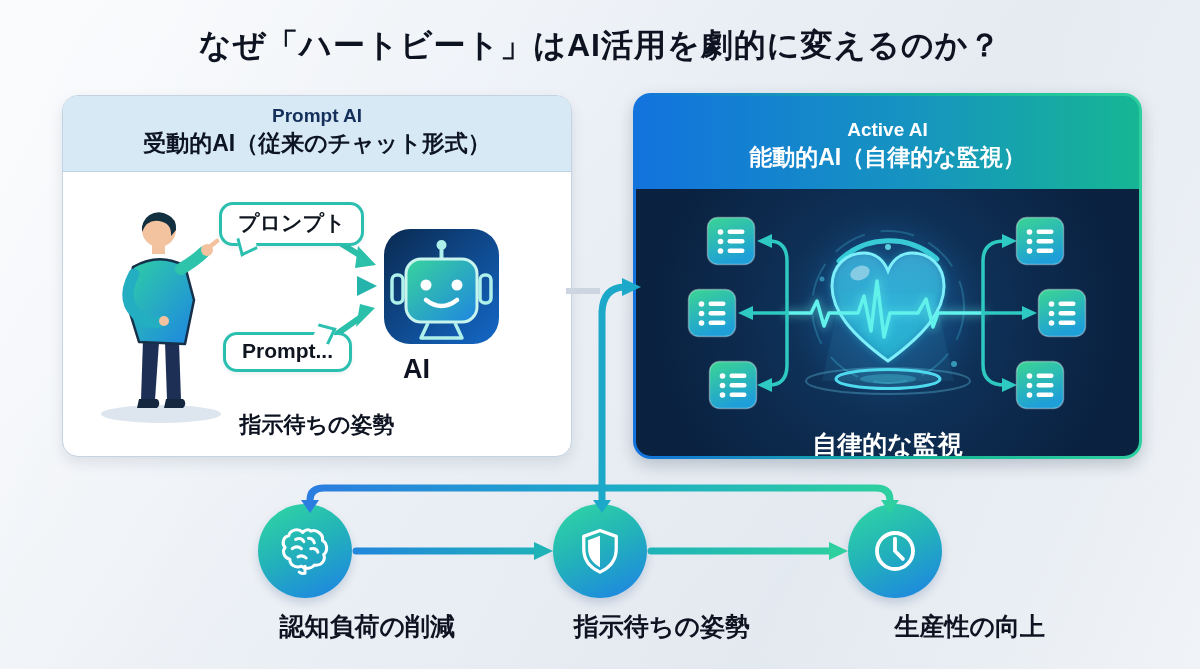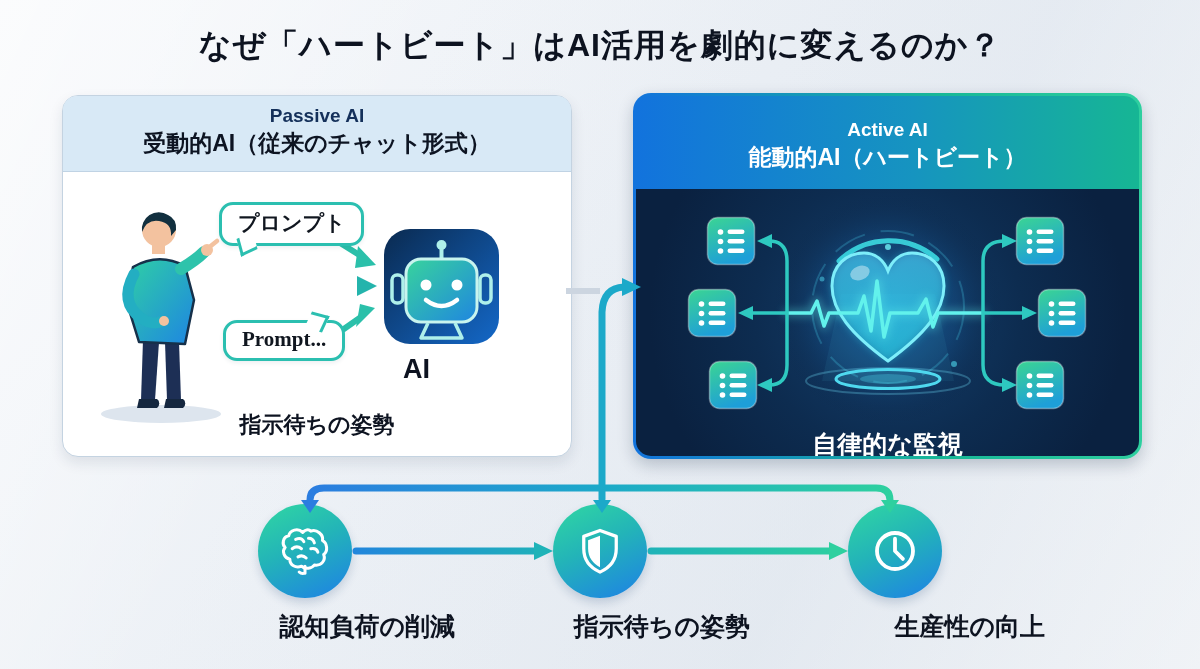--- a/index.html
+++ b/index.html
@@ -100,21 +100,21 @@
 </style>
 </head>
 <body>
 
 <div class="canvas">
 
   <div class="page-title">なぜ「ハートビート」はAI活用を劇的に変えるのか？</div>
 
   <div class="panel-passive">
     <div class="hdr">
-      <div class="hdr-en-passive">Passive AI</div>
+      <div class="hdr-en-passive">Prompt AI</div>
       <div class="hdr-ja-passive">受動的AI（従来のチャット形式）</div>
     </div>
     <div class="bod">
 
       <svg class="abs" style="left:0;top:0" width="507" height="284" viewBox="0 0 507 284">
         <defs>
           <linearGradient id="sweater" x1="0" y1="0" x2="1" y2="1">
             <stop offset="0" stop-color="#2fd0a4"></stop>
               <stop offset="1" stop-color="#1e85e2"></stop>
           </linearGradient>
@@ -167,31 +167,31 @@
           <rect x="96" y="46" width="11" height="28" rx="5" fill="none" stroke="#aef0ea" stroke-width="3.5"></rect>
           <rect x="22" y="30" width="71" height="63" rx="15" fill="url(#botFace)" stroke="#c8f4ee" stroke-width="3"></rect>
           <circle cx="42" cy="56" r="5.5" fill="#ffffff"></circle>
           <circle cx="73" cy="56" r="5.5" fill="#ffffff"></circle>
           <path d="M42,71 Q57.5,83 73,71" stroke="#ffffff" stroke-width="4.5" fill="none" stroke-linecap="round"></path>
           <path d="M44,94 L37,109 L78,109 L71,94" fill="none" stroke="#aef0ea" stroke-width="3.5" stroke-linejoin="round"></path>
         </g>
       </svg>
 
       <div class="bubble bubble-top abs" style="left:156px; top:30px;">プロンプト</div>
-      <div class="bubble bubble-bottom abs" style="left:160px; top:148px;font-family:Liberation Serif, serif;">Prompt...</div>
+      <div class="bubble bubble-bottom abs" style="left:160px; top:160px;">Prompt...</div>
       <div class="ai-label">AI</div>
       <div class="passive-caption">指示待ちの姿勢</div>
     </div>
   </div>
 
   <div class="panel-active-frame">
     <div class="panel-active">
       <div class="hdr">
         <div class="hdr-en-active">Active AI</div>
-        <div class="hdr-ja-active">能動的AI（ハートビート）</div>
+        <div class="hdr-ja-active">能動的AI（自律的な監視）</div>
       </div>
       <div class="bod">
 
         <svg class="abs" style="left:0;top:0" width="503" height="284" viewBox="0 0 503 284">
           <defs>
             <radialGradient id="glow" cx="0.5" cy="0.5" r="0.5">
               <stop offset="0" stop-color="#1d6fa8" stop-opacity="0.85"></stop>
               <stop offset="0.6" stop-color="#14518a" stop-opacity="0.4"></stop>
               <stop offset="1" stop-color="#0a2140" stop-opacity="0"></stop>
             </radialGradient>

